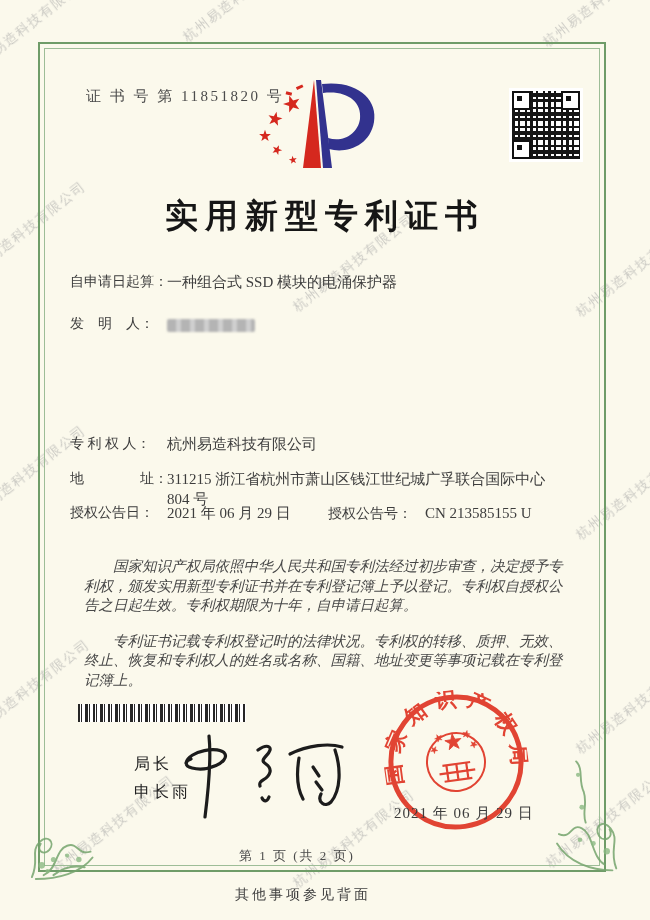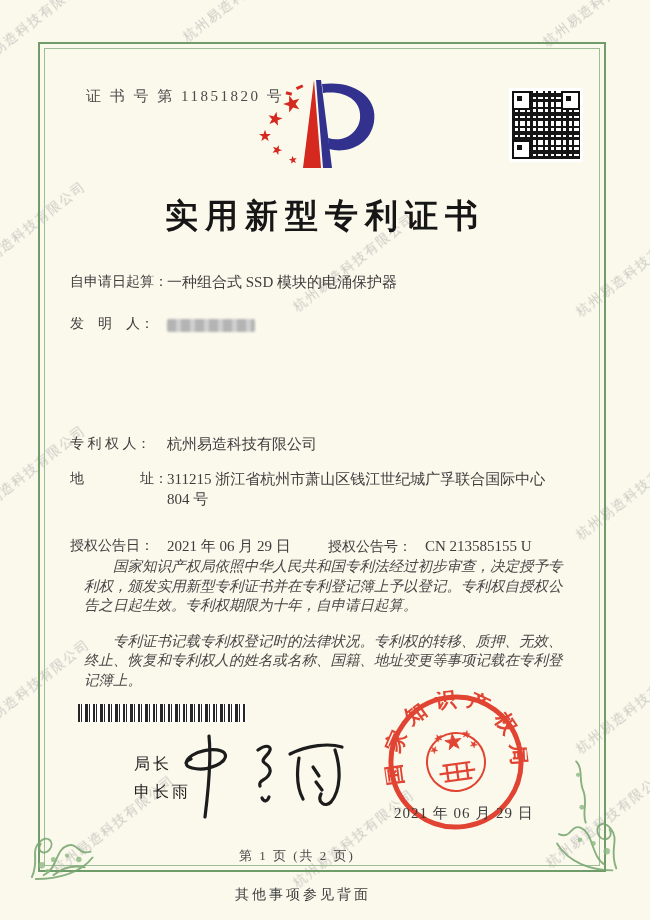--- a/index.html
+++ b/index.html
@@ -39,21 +39,21 @@
       font-size:33px;font-weight:bold;letter-spacing:7px;color:#161616;}
 
   
   .frow{position:absolute;left:70px;width:505px;font-size:15px;line-height:20px;color:#3d3d3d;}
   .flabel{display:inline-block;width:97px;font-size:14px;white-space:nowrap;vertical-align:top;}
   .fvalue{display:inline-block;vertical-align:top;max-width:398px;}
   .redact{display:inline-block;height:13px;border-radius:2px;background:
       repeating-linear-gradient(90deg,#b4b4b4 0 9px,#cfcfcf 9px 14px);
       filter:blur(1.3px);transform:translateY(3px);}
   .r-name{top:272px}.r-inventor{top:314px}.r-patno{top:352px}.r-filing{top:392px}
-  .r-patentee{top:434px}.r-address{top:469px}.r-grant{top:536px}
+  .r-patentee{top:434px}.r-address{top:469px}.r-grant{top:503px}
   .flabel2{display:inline-block;width:97px;font-size:14px;white-space:nowrap;margin-left:9px;}
   .fvalue1{display:inline-block;width:152px;}
 
   
   .paras{position:absolute;left:68px;top:541px;width:522px;font-size:14.5px;line-height:19.5px;
       color:#474747;font-style:italic;}
   .paras p{margin:16px;text-indent:2em;}
 
   
   .barcode{position:absolute;left:78px;top:704px;width:168px;height:18px;

